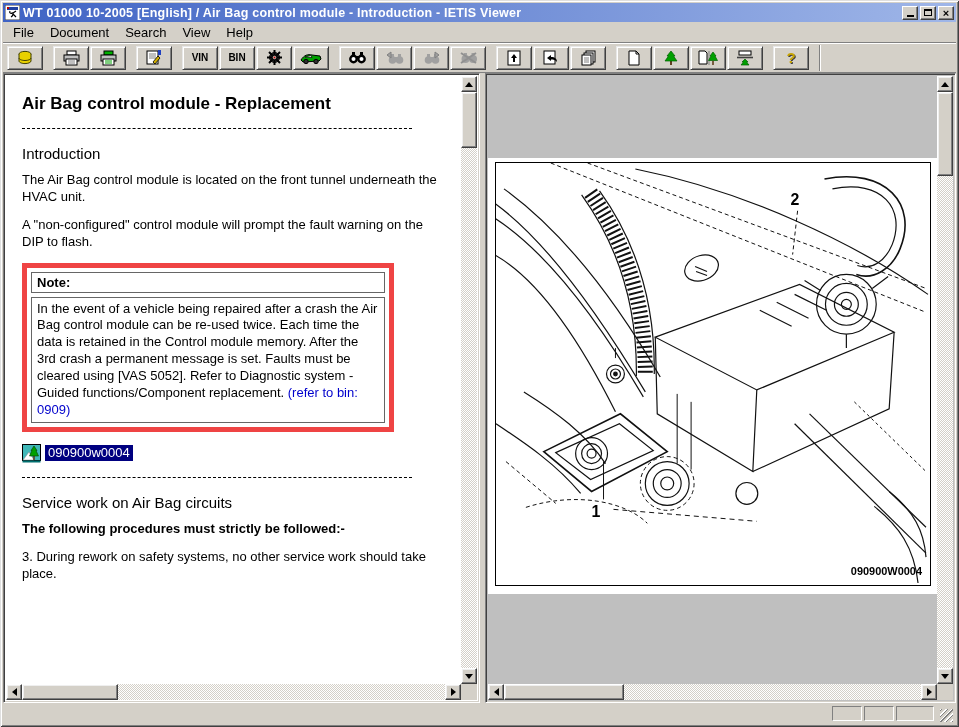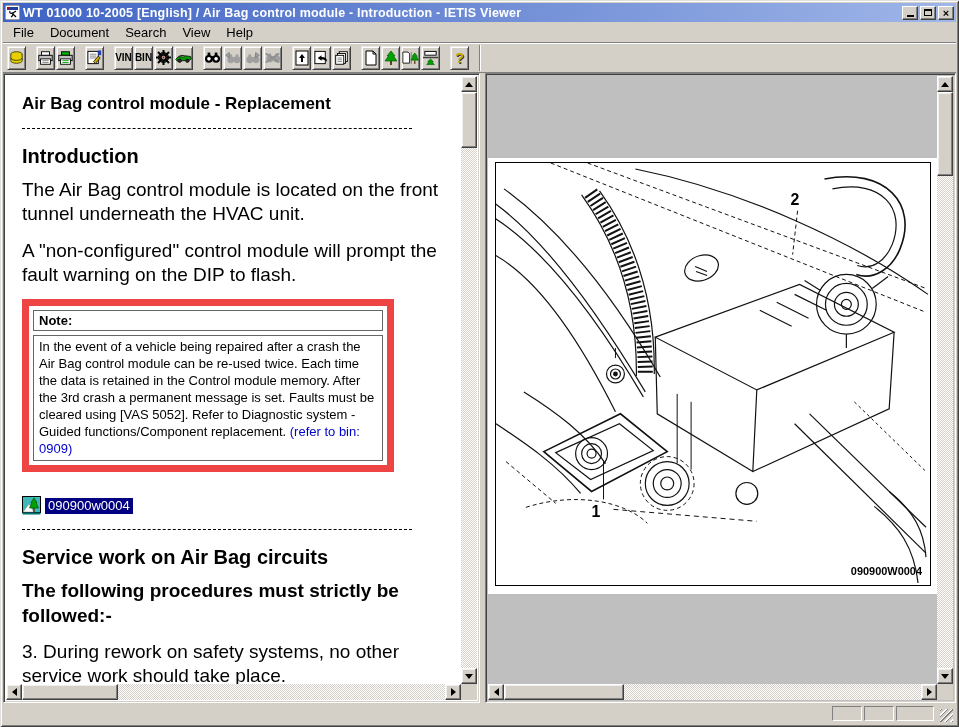--- a/index.html
+++ b/index.html
@@ -23,21 +23,21 @@
   .glyph-max { width:8px; height:7px; border:1px solid #000; border-top:2px solid #000; }
   .glyph-close { font-size:11px; font-weight:bold; color:#000; line-height:10px; }
   
   .menubar { height:21px; display:flex; align-items:center; padding-left:2px;
              border-bottom:1px solid #808080; box-shadow:0 1px 0 #fff; flex:0 0 auto; }
   .menuitem { font-size:13px; color:#000000; padding:2px 8px; }
   
   .toolbar { height:30px; display:flex; align-items:center; padding-left:4px;
              border-bottom:1px solid #808080; box-shadow:0 1px 0 #fff; flex:0 0 auto; }
   .tgroup { display:flex; margin-right:9px; }
-  .tbtn { width:19px; height:24px; background:#d4d0c8; margin-right:1px;
+  .tbtn { width:36px; height:24px; background:#d4d0c8; margin-right:1px;
           border:1px solid; border-color:#e8e8e8 #404040 #404040 #e8e8e8;
           box-shadow: inset 1px 1px 0 #fff, inset -1px -1px 0 #808080;
           display:flex; align-items:center; justify-content:center; }
   .tbtn svg { display:block; }
   .tbtn .txt { font-size:10px; font-weight:bold; color:#000; }
   .tbtn .helpmark { font-size:15px; font-weight:bold; color:#c8a400; text-shadow:1px 1px 0 #404040; }
   .tbar-sep { width:2px; height:26px; border-left:1px solid #808080; border-right:1px solid #fff; margin-right:6px; }
   
   .content { flex:1 1 auto; display:flex; min-height:0; }
   .pane { position:relative; border:1px solid; border-color:#808080 #fff #fff #808080;
@@ -62,26 +62,26 @@
   .arr { width:0; height:0; }
   .arr-up    { border-left:4px solid transparent; border-right:4px solid transparent; border-bottom:5px solid #000; }
   .arr-down  { border-left:4px solid transparent; border-right:4px solid transparent; border-top:5px solid #000; }
   .arr-left  { border-top:4px solid transparent; border-bottom:4px solid transparent; border-right:5px solid #000; }
   .arr-right { border-top:4px solid transparent; border-bottom:4px solid transparent; border-left:5px solid #000; }
   .sb-corner { position:absolute; right:2px; bottom:2px; width:16px; height:16px; background:#d4d0c8; }
   
   .docbody { position:absolute; left:2px; top:2px; right:18px; bottom:18px; overflow:hidden;
              background:#fff; padding:14px 10px 0 16px; color:#000; }
   .docbody h1 { font-size:17px; font-weight:bold; margin:4px 0 14px 0; }
-  .docbody h2 { font-size:20px; font-weight:bold; margin:16px 0 10px 0; }
+  .docbody h2 { font-size:15px; font-weight:normal; margin:16px 0 10px 0; }
   .dashrule { width:390px; border-top:1px dashed #000; margin:14px 0 6px 0; height:0; }
-  .docbody p { font-size:19px; line-height:1.28; margin:0 8px 12px 0; max-width:432px; }
+  .docbody p { font-size:13px; line-height:1.28; margin:0 8px 12px 0; max-width:432px; }
   .lead { font-weight:bold; }
   a.binlink { color:#0000cc; text-decoration:none; }
-  .notebox { border:7px solid #ef4444; padding:4px; width:372px; margin:4px 0 24px 0; }
+  .notebox { border:5px solid #ef4444; padding:4px; width:372px; margin:4px 0 12px 0; }
   .notebox .nb-head { border:1px solid #666; font-weight:bold; font-size:13px; padding:2px 5px; margin-bottom:4px; }
   .notebox .nb-body { border:1px solid #666; font-size:13px; line-height:1.3; padding:3px 5px; }
   .figrow { display:flex; align-items:center; margin:2px 0 10px 0; }
   .figrow .thumb { width:19px; height:19px; margin-right:4px; }
   .figlink { background:#000080; color:#fff; font-size:13px; padding:0 3px 1px 3px; text-decoration:none; }
   
   .viewer { position:absolute; left:2px; top:2px; right:18px; bottom:18px; overflow:hidden; background:#bfbfbf; }
   .v-band-top { height:82px; background:#bfbfbf; }
   .v-white { background:#fff; padding:4px 0 4px 7px; }
   .v-frame { width:436px; height:424px; border:1px solid #000; background:#fff; }

